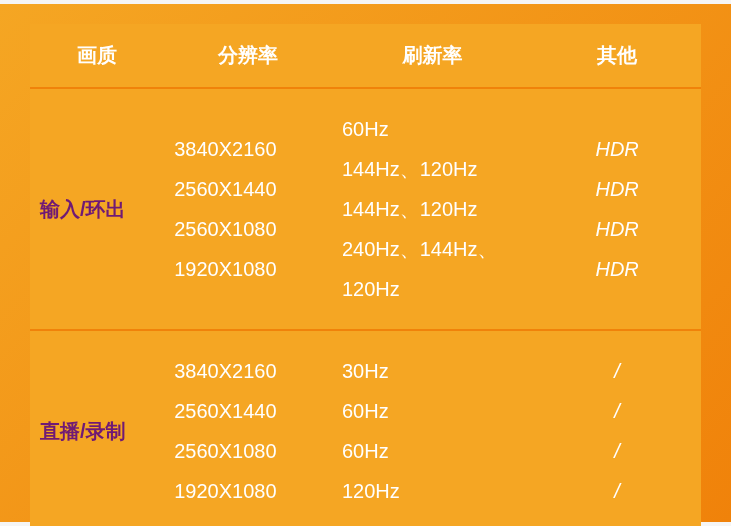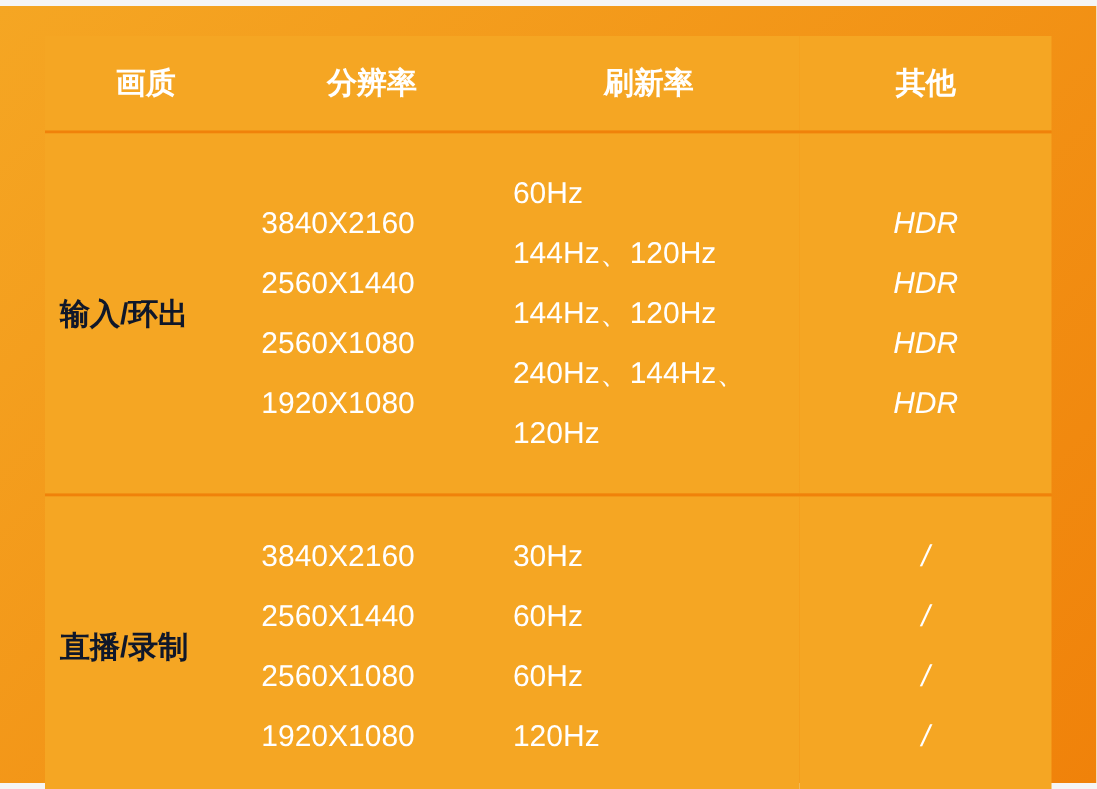--- a/index.html
+++ b/index.html
@@ -54,21 +54,21 @@
     }
 
     .section-row td {
       background-color: #f5a623;
       vertical-align: middle;
       padding: 20px 10px;
     }
 
     .section-label {
       text-align: center;
-      color: #0f172a;
+      color: #701a75;
       font-size: 20px;
       font-weight: 600;
       white-space: nowrap;
     }
 
     .data-cell {
       text-align: left;
       padding-left: 10px;
     }
 

